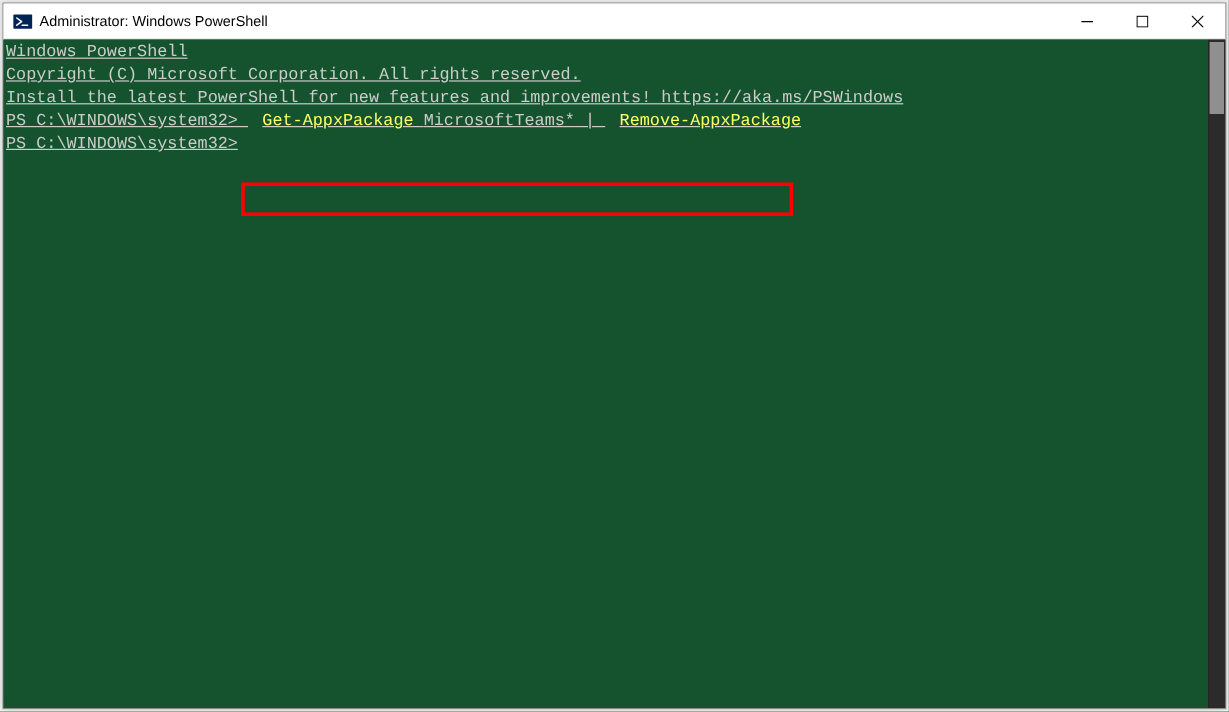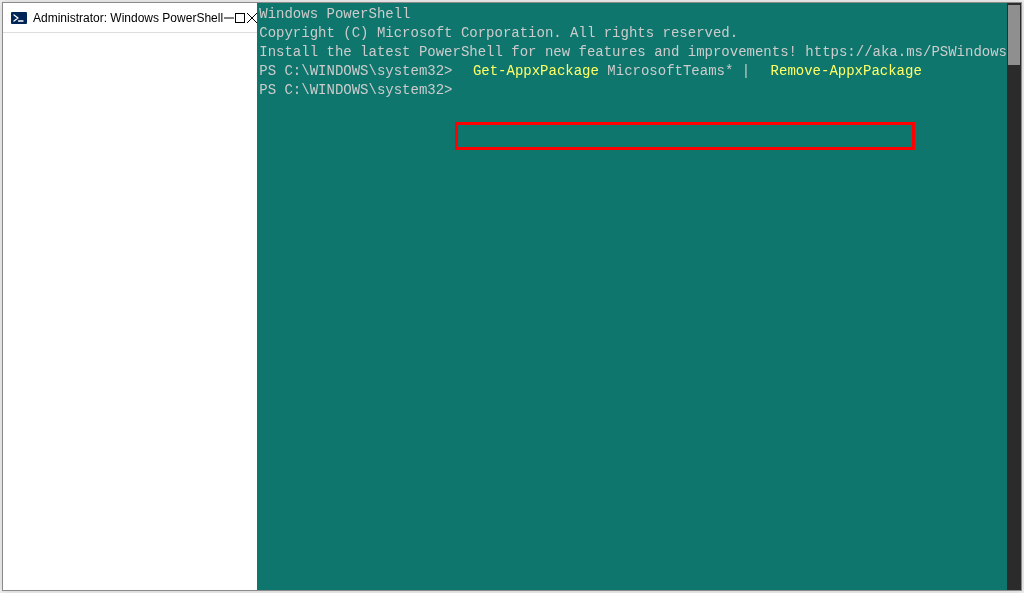--- a/index.html
+++ b/index.html
@@ -10,21 +10,21 @@
       justify-content: center;
       align-items: flex-start;
       padding: 2px;
     }
     .window {
       width: 1020px;
       height: 589px;
       background: #fff;
       border: 1px solid #8a8a8a;
       display: flex;
-      flex-direction: row;
+      flex-direction: column;
       box-shadow: 0 0 8px rgba(0,0,0,0.15);
     }
     .titlebar {
       height: 30px;
       background: #ffffff;
       display: flex;
       align-items: center;
       border-bottom: 1px solid #ddd;
     }
     .titlebar-icon {
@@ -54,28 +54,29 @@
     }
     .winbtn svg { display: block; }
     .terminal-wrap {
       flex: 1;
       display: flex;
       background: #0c0c0c;
       position: relative;
     }
     .terminal {
       flex: 1;
-      background: #0f766e;
+      background: #14532d;
       color: #cccccc;
       font-family: 'Consolas', 'Courier New', monospace;
       font-size: 14px;
       line-height: 19px;
       padding: 2px 0 0 2px;
       white-space: pre;
       overflow: hidden;
+      text-decoration: underline;
     }
     .scrollbar-track {
       width: 14px;
       background: #2b2b2b;
       position: relative;
     }
     .scrollbar-thumb {
       position: absolute;
       top: 2px;
       left: 1px;

